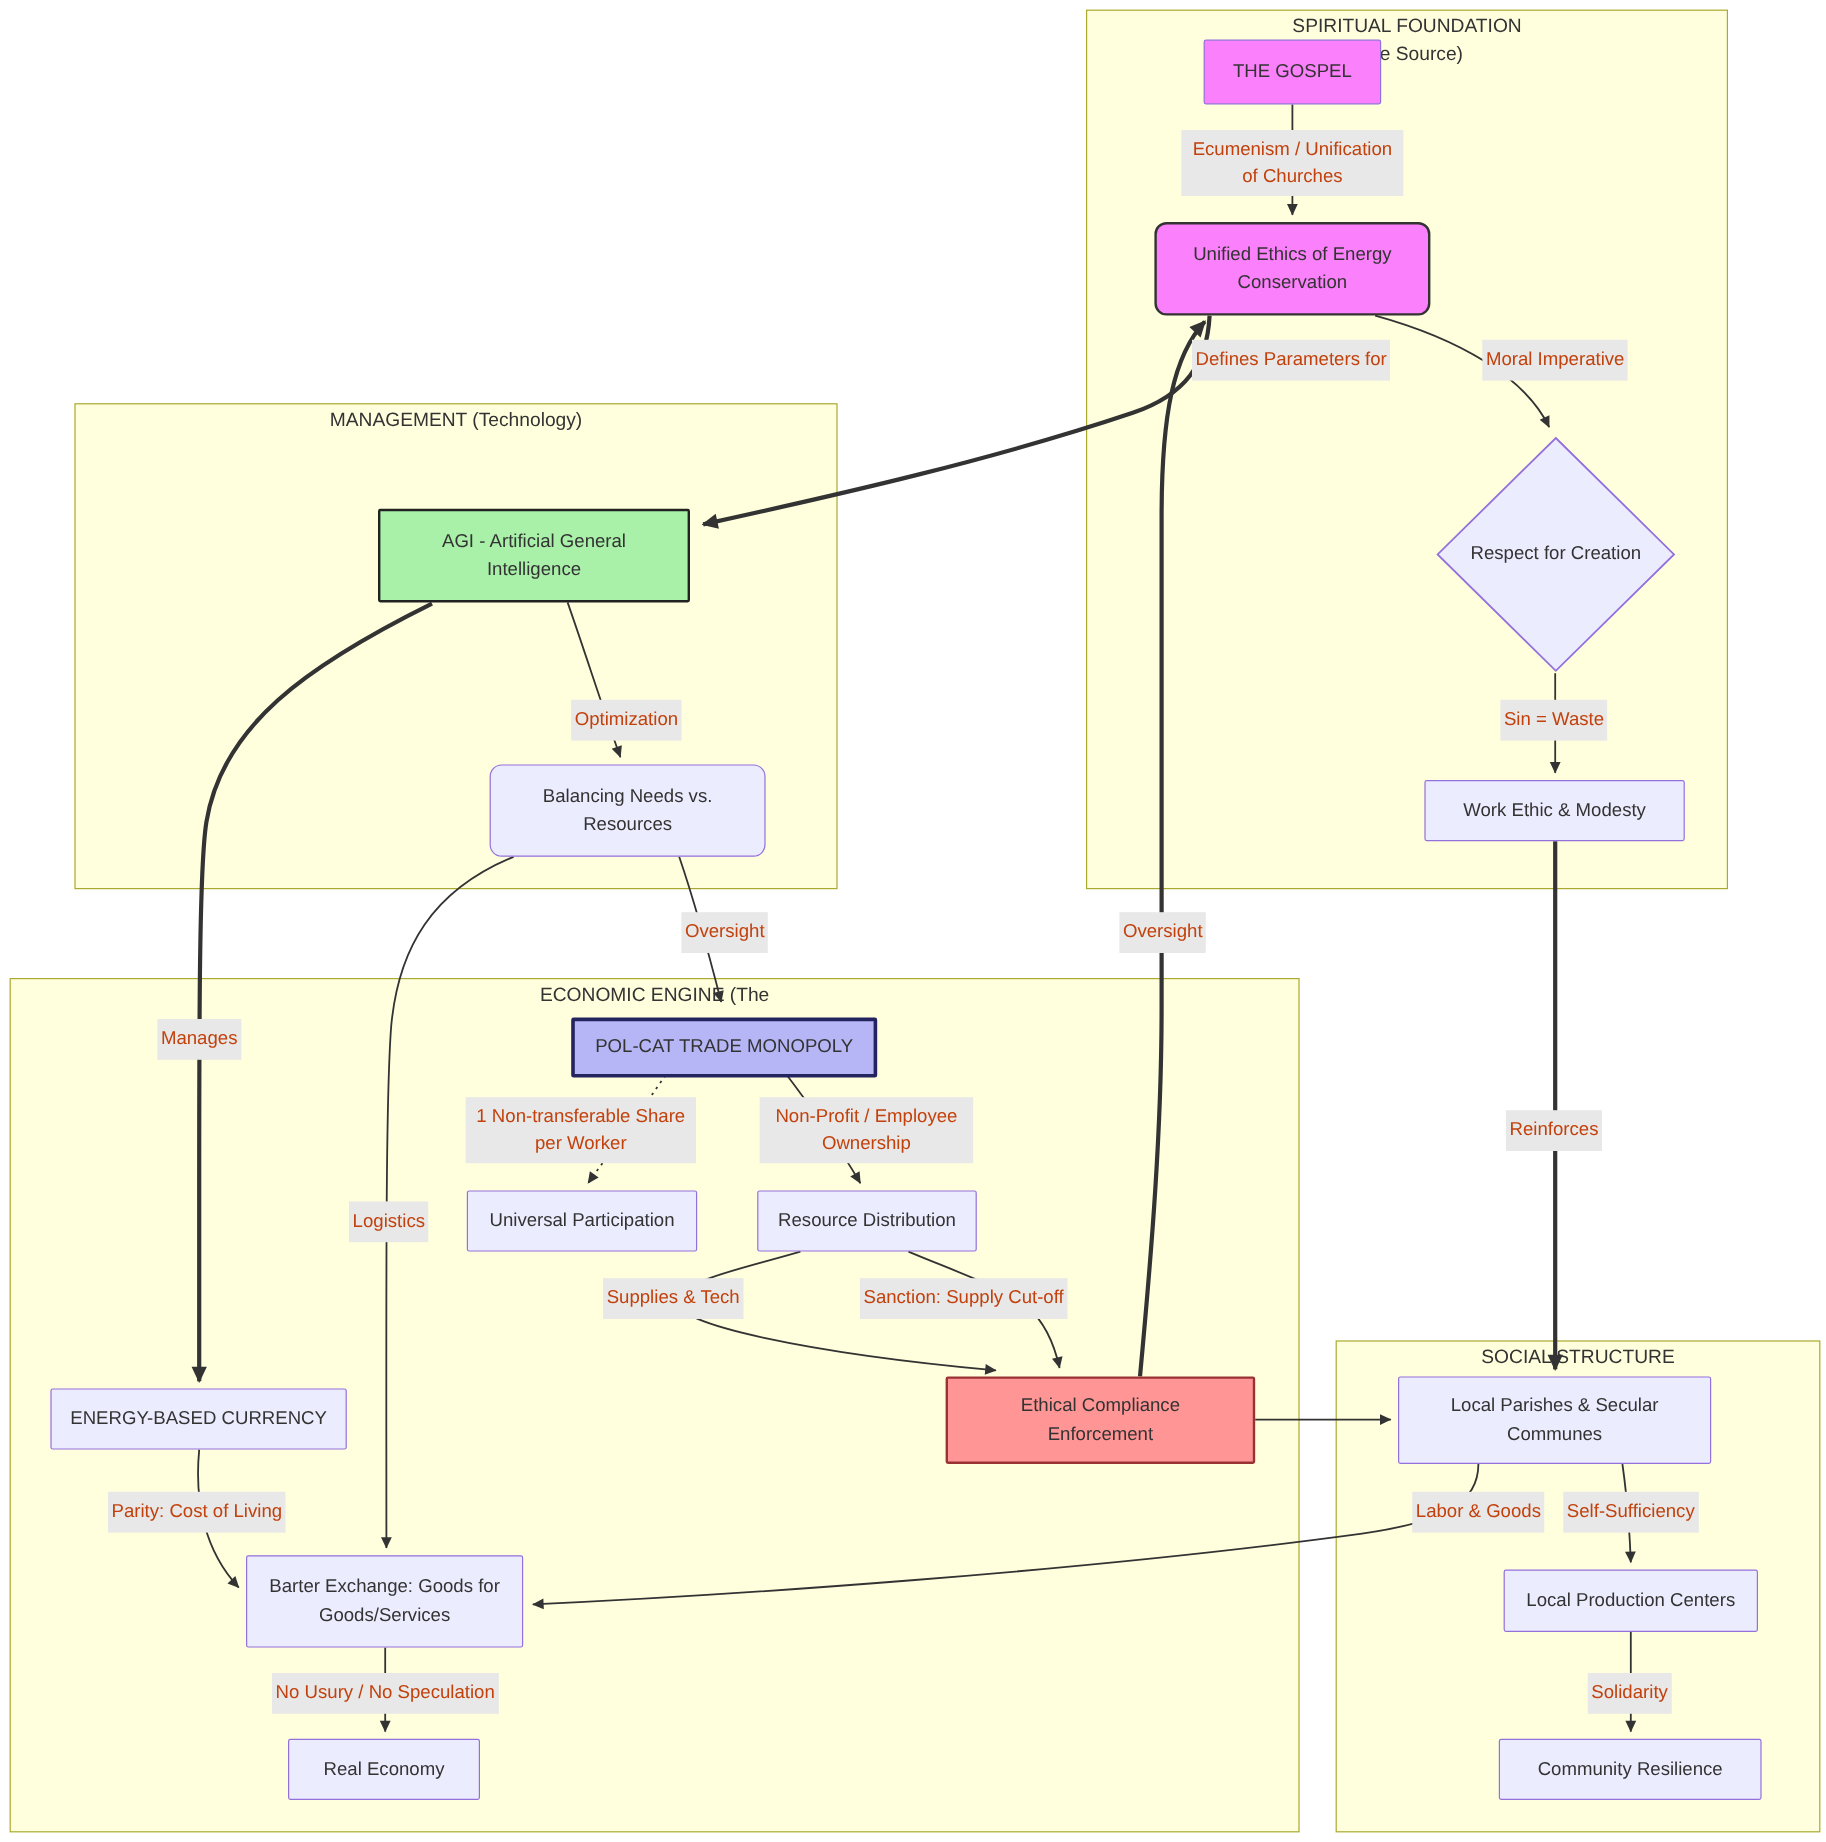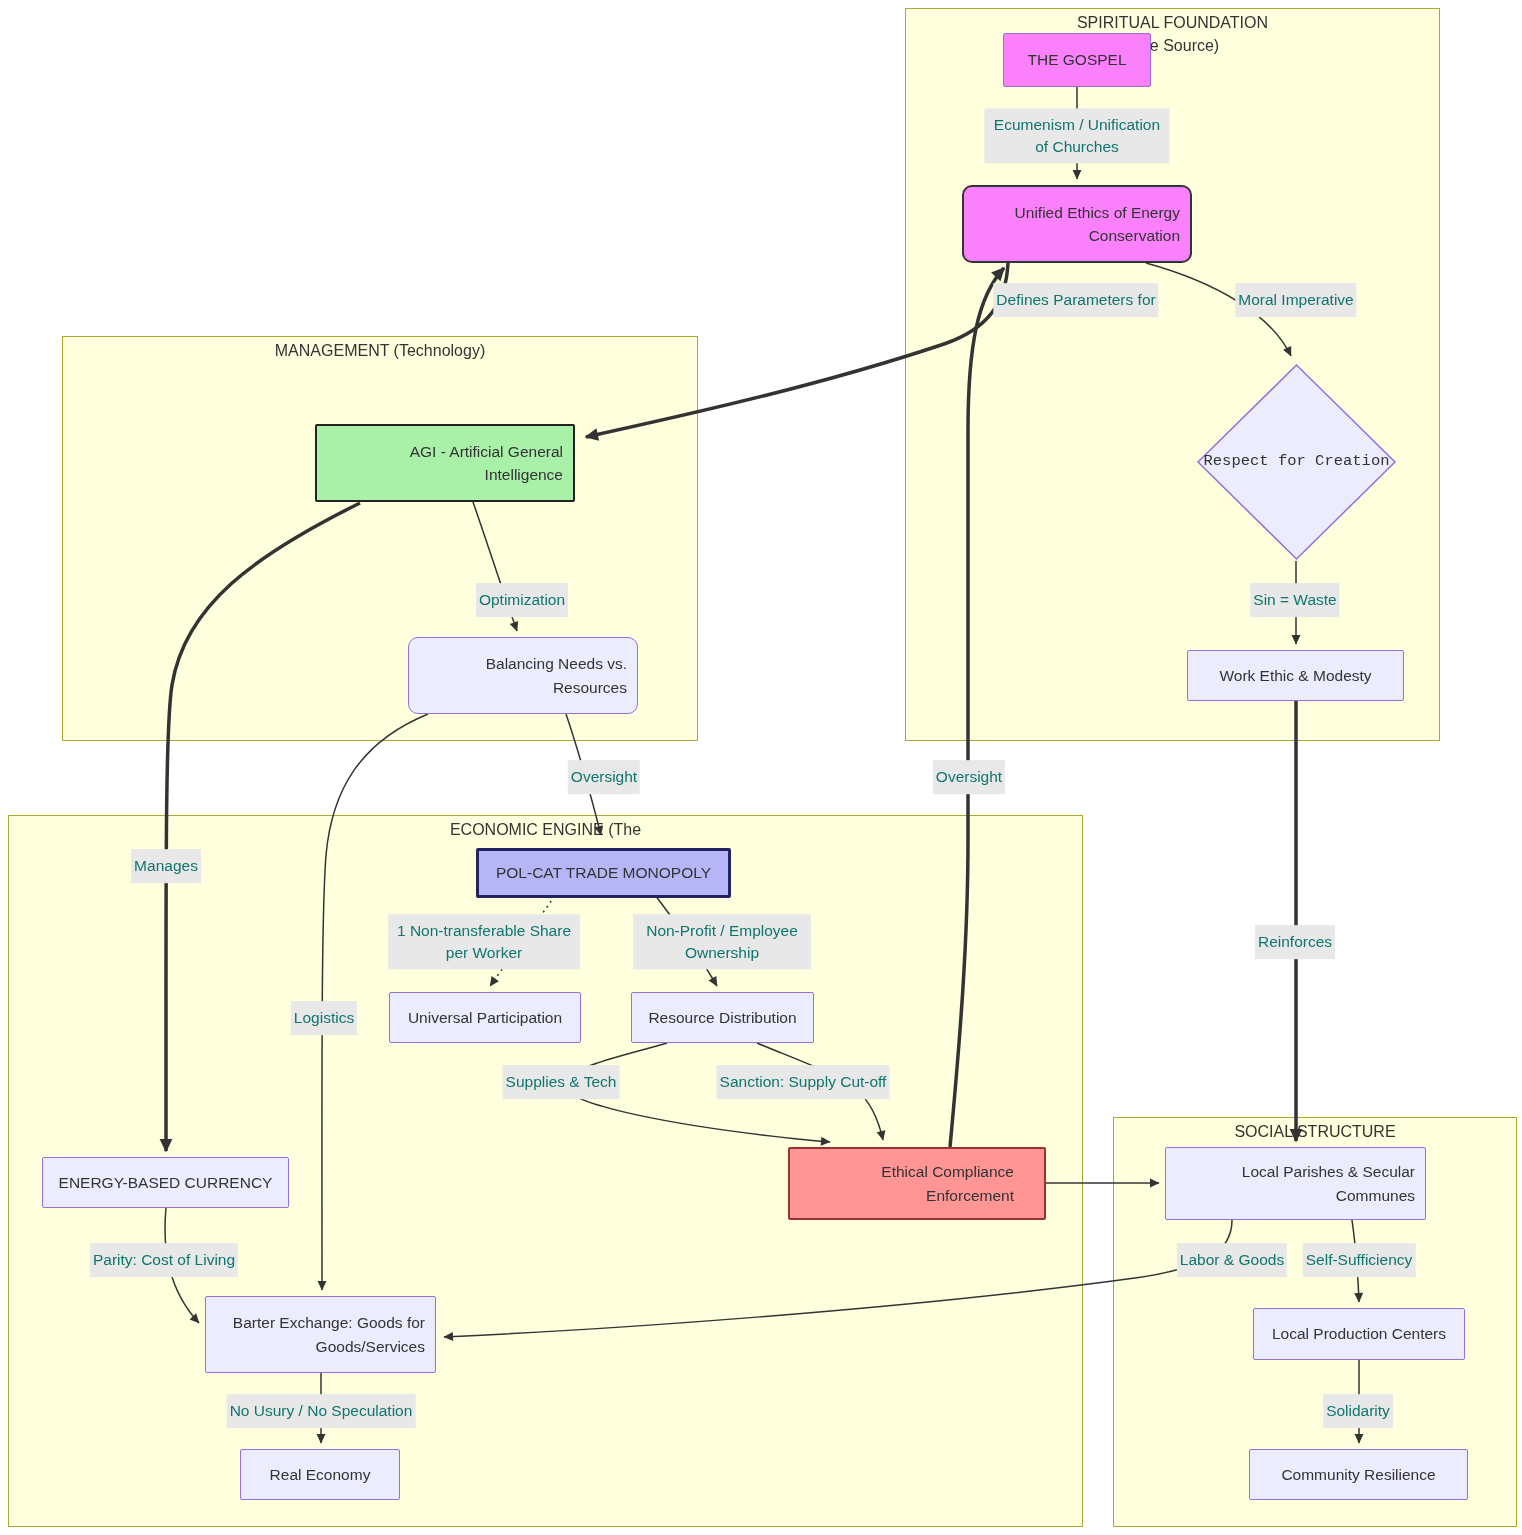--- a/index.html
+++ b/index.html
@@ -16,36 +16,36 @@
   .cluster-title{position:absolute;top:5px;left:0;width:100%;text-align:center;font-size:16px;color:#333;}
   .cluster-title.line2{top:28px;}
 
   svg.edges{position:absolute;left:0;top:0;z-index:1;}
   .edge{stroke:var(--edge-color);stroke-width:1.5;fill:none;}
   .edge.thick{stroke-width:3.5;}
   .edge.dotted{stroke-dasharray:2,4;}
   .arrow-fill{fill:var(--edge-color);}
 
   .edge-label{position:absolute;transform:translate(-50%,-50%);background:var(--label-bg);
-    color:#0f766e;font-size:15.5px;line-height:1.4;text-align:center;padding:6px 3px;z-index:2;white-space:nowrap;}
+    color:#c2410c;font-size:15.5px;line-height:1.4;text-align:center;padding:6px 3px;z-index:2;white-space:nowrap;}
   .edge-label.wrap{white-space:normal;}
 
   .node{position:absolute;display:flex;align-items:center;justify-content:center;text-align:center;
     font-size:15.5px;line-height:1.5;color:#333;background:var(--node-fill);
     border:1px solid var(--node-border);border-radius:2px;padding:4px 10px;z-index:3;}
   .node.rounded{border-radius:10px;}
   .node.gospel{background:var(--gospel-fill);border:1.5px solid #9370DB;}
   .node.ethics{background:var(--gospel-fill);border:2.5px solid #333;border-radius:10px;}
   .node.agi{background:var(--agi-fill);border:2.5px solid #222;}
   .node.polcat{background:var(--polcat-fill);border:3px solid #23235f;}
   .node.compliance{background:var(--compliance-fill);border:2px solid #993333;padding:4px 30px;}
-  .node.diamond{background:transparent;border:none;padding:0;font-family:Liberation Mono, monospace;}
+  .node.diamond{background:transparent;border:none;padding:0;}
   .diamond-shape{position:absolute;left:0;top:0;width:100%;height:100%;}
   .diamond-shape polygon{fill:var(--node-fill);stroke:var(--node-border);stroke-width:1.5;}
-  .node .label{position:relative;z-index:1;text-align:right;}
+  .node .label{position:relative;z-index:1;}
 </style>
 </head>
 <body>
 
 <div class="canvas">
 
   <div class="cluster" style="left:905px;top:8px;width:535px;height:733px">
     <div class="cluster-title">SPIRITUAL FOUNDATION</div>
     <div class="cluster-title line2">(The Source)</div>
   </div>

